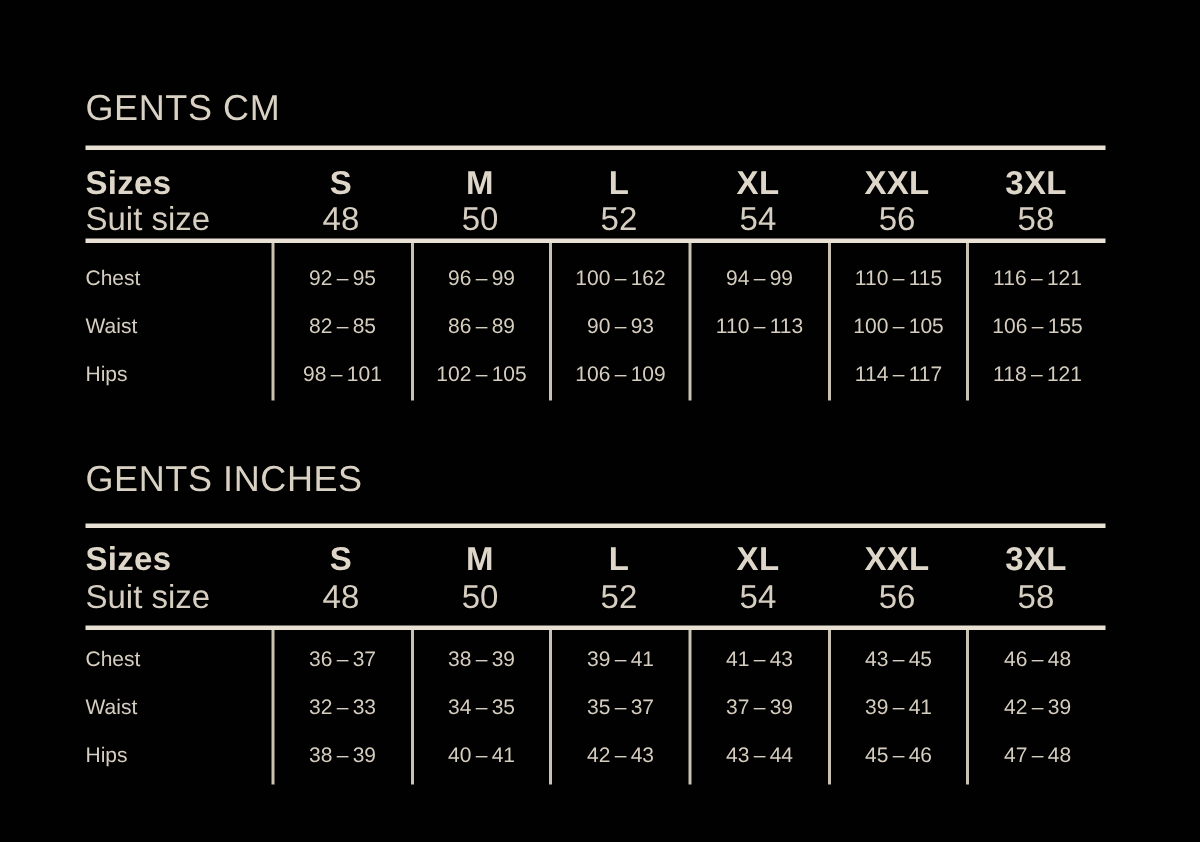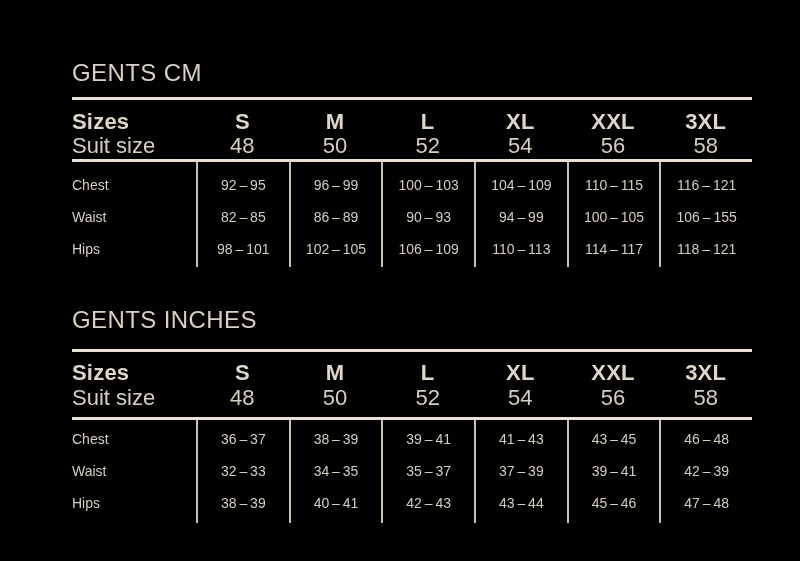--- a/index.html
+++ b/index.html
@@ -2,21 +2,21 @@
 <html><head>
 <meta charset="utf-8">
 <style>
   html,body{margin:0;padding:0;background:#000;}
   .stage{
     position:relative;width:800px;height:561px;overflow:hidden;
     background:#010101;
     font-family:"Liberation Sans","DejaVu Sans",sans-serif;
     color:#d6cec0;
   }
-  .size-table{position:absolute;left:72px;width:680px;}
+  .size-table{position:absolute;left:57px;width:680px;}
   .t1{top:60px;height:210px;}
   .t2{top:307px;height:220px;}
 
   .t-title{
     position:absolute;left:0;top:0;margin:0;
     font-size:24px;line-height:25px;font-weight:400;
     letter-spacing:.4px;color:#d9d1c3;
   }
   .rule{position:absolute;left:0;width:680px;height:2.5px;background:#e9e2d4;}
   .t1 .rule-a{top:37px;}  .t1 .rule-b{top:99px;}
@@ -89,26 +89,25 @@
         <div class="bcell">92 – 95</div>
         <div class="bcell">82 – 85</div>
         <div class="bcell">98 – 101</div>
       </div>
       <div class="col">
         <div class="bcell">96 – 99</div>
         <div class="bcell">86 – 89</div>
         <div class="bcell">102 – 105</div>
       </div>
       <div class="col">
-        <div class="bcell">100 – 103</div>
+        <div class="bcell">100 – 162</div>
         <div class="bcell">90 – 93</div>
         <div class="bcell">106 – 109</div>
       </div>
       <div class="col">
-        <div class="bcell">104 – 109</div>
         <div class="bcell">94 – 99</div>
         <div class="bcell">110 – 113</div>
       </div>
       <div class="col">
         <div class="bcell">110 – 115</div>
         <div class="bcell">100 – 105</div>
         <div class="bcell">114 – 117</div>
       </div>
       <div class="col">
         <div class="bcell">116 – 121</div>

